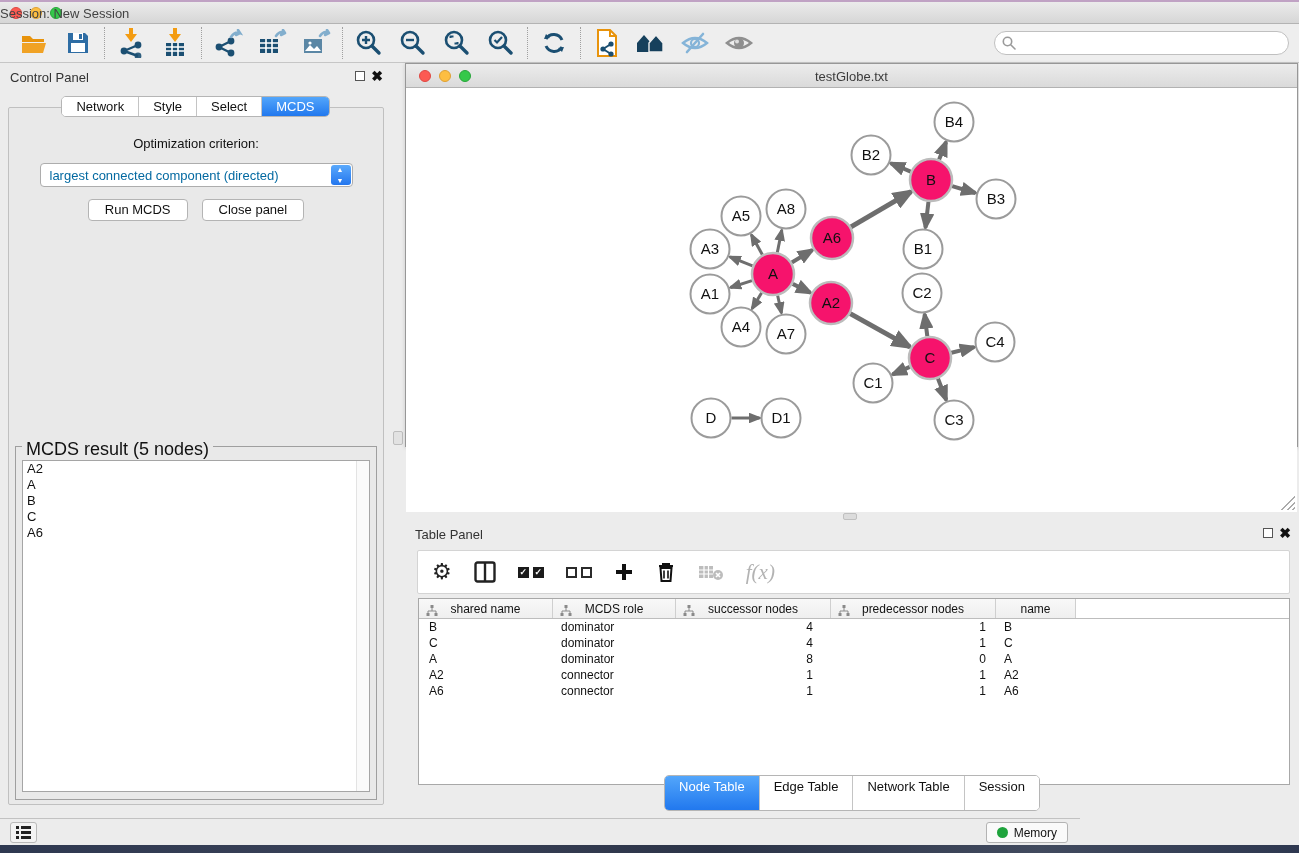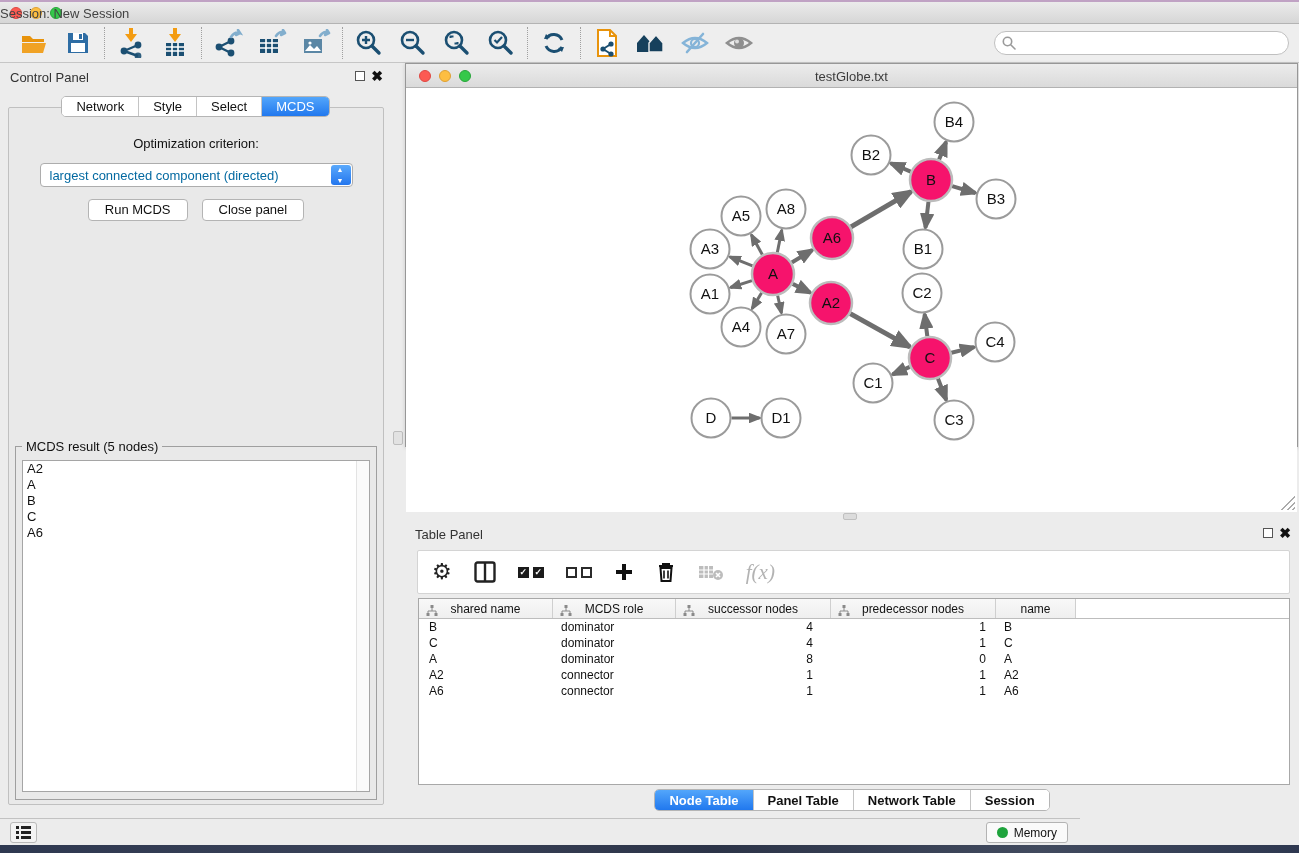--- a/index.html
+++ b/index.html
@@ -48,21 +48,21 @@
   .dropdown-value { position:absolute; left:9px; top:4px; font-size:13px; color:#0369a1; white-space:nowrap; }
   .dropdown-stepper { position:absolute; right:1px; top:1px; width:20px; height:20px; border-radius:3px;
     background:linear-gradient(#5aa9fc,#2376ee); color:#fff; }
   .dropdown-stepper:before { content:"▲"; position:absolute; left:6px; top:1px; font-size:7px; }
   .dropdown-stepper:after { content:"▼"; position:absolute; left:6px; bottom:1px; font-size:7px; }
   .cp-buttons { display:flex; justify-content:center; gap:14px; margin-top:12px; }
   .mac-btn { height:22px; padding:0 16px; background:#fff; border:1px solid #b4b4b4; border-radius:4px;
     font-size:13px; line-height:20px; color:#111; }
 
   .result-box { position:absolute; left:6px; right:6px; top:338px; bottom:4px; border:1px solid #9f9f9f; }
-  .result-title { position:absolute; left:6px; top:-8px; background:#e9e9e9; padding:0 4px; font-size:13px; color:#111; }
+  .result-title { position:absolute; left:6px; top:-8px; background:#e9e9e9; padding:0 4px; font-size:18px; color:#111; }
   .result-list { position:absolute; left:6px; right:6px; top:13px; bottom:7px; background:#fff;
     border:1px solid #a5a5a5; overflow:hidden; }
   .result-item { font-size:13px; line-height:16px; padding-left:4px; color:#111; }
   .result-scroll { position:absolute; right:0; top:0; bottom:0; width:13px; background:#fafafa; border-left:1px solid #e3e3e3; }
 
   
   .v-splitter { position:absolute; left:391px; top:63px; width:14px; height:755px; background:#ececec; }
   .v-handle { position:absolute; left:2px; top:368px; width:10px; height:14px; background:#e2e2e2; border:1px solid #bdbdbd; border-radius:2px; }
   .h-splitter { position:absolute; left:405px; top:513px; width:894px; height:7px; background:#ececec; }
   .h-handle { position:absolute; left:438px; top:0px; width:14px; height:7px; background:#dcdcdc; border:1px solid #c0c0c0; border-radius:2px; }
@@ -96,21 +96,21 @@
   .th { position:relative; background:linear-gradient(#f8f8f8,#efefef); border-right:1px solid #cfcfcf;
     font-size:12px; color:#111; text-align:center; line-height:20px; }
   .th .tree-icon { position:absolute; left:7px; top:4px; }
   .trow { display:flex; height:16px; }
   .td { font-size:12px; color:#111; line-height:16px; white-space:nowrap; overflow:hidden; }
   .td.c0 { padding-left:10px; } .td.c1 { padding-left:8px; }
   .td.c2, .td.c3 { text-align:right; } .td.c2 { padding-right:18px; } .td.c3 { padding-right:10px; }
   .td.c4 { padding-left:8px; }
 
   .tp-tabs { position:absolute; left:0; right:0; bottom:7px; display:flex; justify-content:center; }
-  .tp-tabs .seg-group { height:22px;font-weight:bold; }
+  .tp-tabs .seg-group { height:36px; }
   .tp-tabs .seg { line-height:21px; }
 
   
   .statusbar { position:absolute; left:0; top:818px; width:1080px; height:27px; background:#ececec; border-top:1px solid #c2c2c2; }
   .list-btn { position:absolute; left:10px; top:3px; width:27px; height:21px; background:#f3f3f3; border:1px solid #b9b9b9; border-radius:3px;
     display:flex; align-items:center; justify-content:center; }
   .memory-btn { position:absolute; right:12px; top:3px; height:21px; padding:0 10px; background:#fafafa; border:1px solid #b3b3b3;
     border-radius:3px; display:flex; align-items:center; gap:6px; font-size:12px; color:#111; }
   .memory-dot { width:11px; height:11px; border-radius:50%; background:#1ea33c; }
   .bottom-strip { position:absolute; left:0; top:845px; width:1299px; height:8px;
@@ -559,21 +559,21 @@
           <div class="td c1" style="width: 123px;">connector</div>
           <div class="td c2" style="width: 155px;">1</div>
           <div class="td c3" style="width: 165px;">1</div>
           <div class="td c4" style="width: 80px;">A6</div>
         </div>
       </div>
   </div>
   <div class="tp-tabs">
     <div class="seg-group" id="tp-tab-group">
         <div class="seg selected">Node Table</div>
-        <div class="seg">Panel Table</div>
+        <div class="seg">Edge Table</div>
         <div class="seg">Network Table</div>
         <div class="seg">Session</div>
       </div>
   </div>
 </div>
 
 <div class="statusbar">
   <div class="list-btn">
     <svg width="15" height="13" viewBox="0 0 15 13">
         <rect x="0" y="0" width="3" height="3" fill="#222"></rect>

